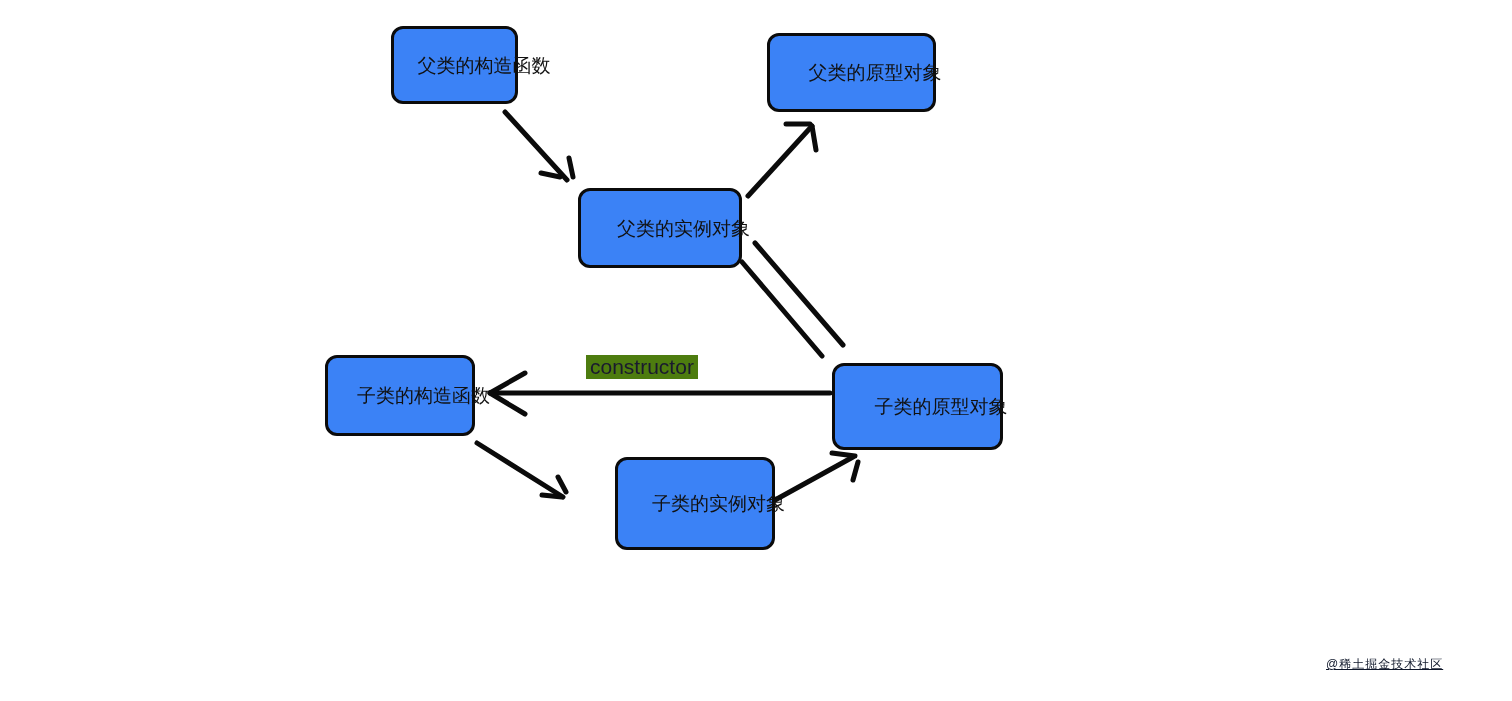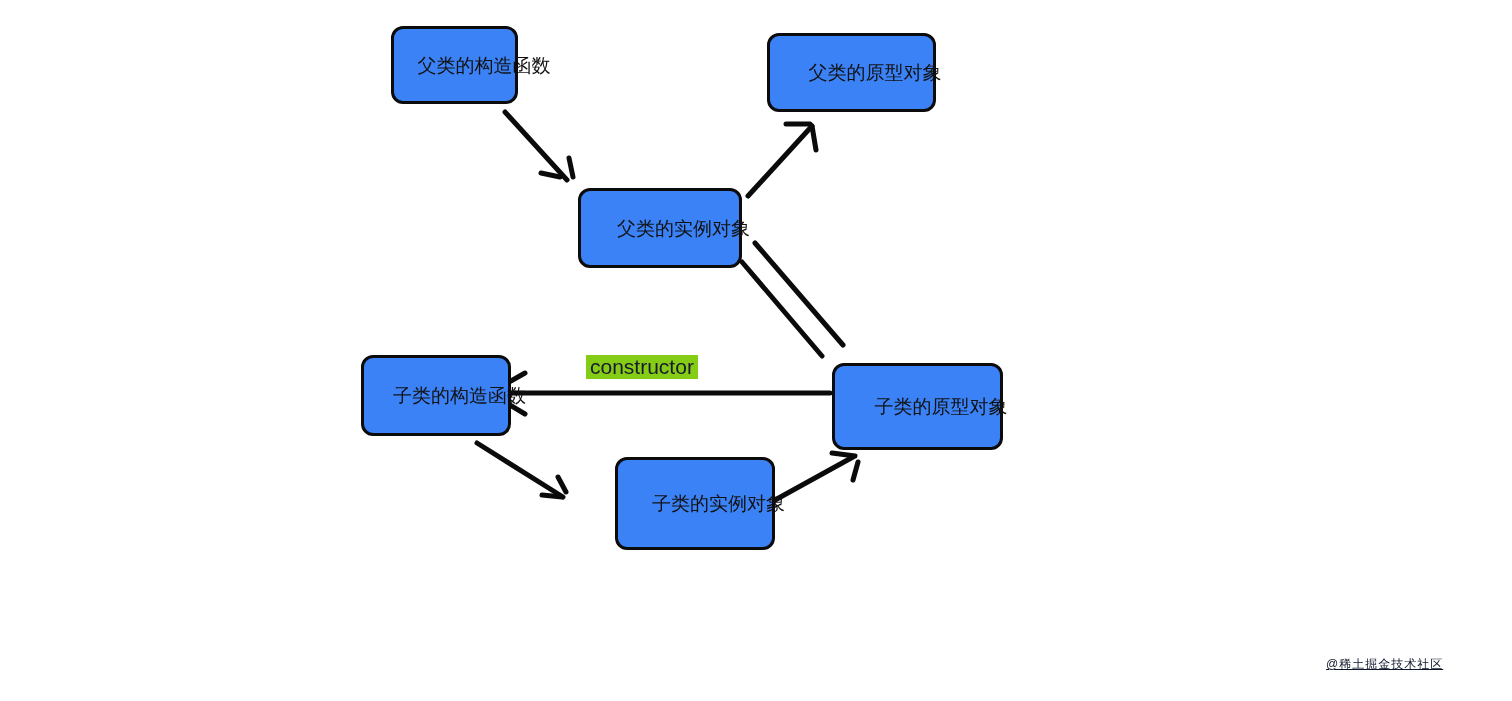--- a/index.html
+++ b/index.html
@@ -45,21 +45,21 @@
   .node-label.overflowing {
     position: relative;
     left: 6px;
   }
   .edge-label {
     position: absolute;
     font-family: "Liberation Sans", "DejaVu Sans", sans-serif;
     font-size: 21px;
     color: #1a1a2e;
     white-space: nowrap;
-    background: #84cc16;
+    background: #4d7c0f;
     padding: 0 4px;
   }
   .watermark {
     position: absolute;
     font-family: "Liberation Sans", "DejaVu Sans", sans-serif;
     font-size: 12px;
     color: #0f172a;
     white-space: nowrap;
     letter-spacing: 1px;
     text-decoration: underline;
@@ -113,21 +113,21 @@
   </div>
 
   <div class="node-box" style="left:767px; top:33px; width:169px; height:79px;">
     <span class="node-label">父类的原型对象</span>
   </div>
 
   <div class="node-box" style="left:578px; top:188px; width:164px; height:80px;">
     <span class="node-label">父类的实例对象</span>
   </div>
 
-  <div class="node-box" style="left:325px; top:355px; width:150px; height:81px;margin-left:36px;">
+  <div class="node-box" style="left:325px; top:355px; width:150px; height:81px;">
     <span class="node-label">子类的构造函数</span>
   </div>
 
   <div class="node-box" style="left:832px; top:363px; width:171px; height:87px;">
     <span class="node-label">子类的原型对象</span>
   </div>
 
   <div class="node-box" style="left:615px; top:457px; width:160px; height:93px;">
     <span class="node-label">子类的实例对象</span>
   </div>

